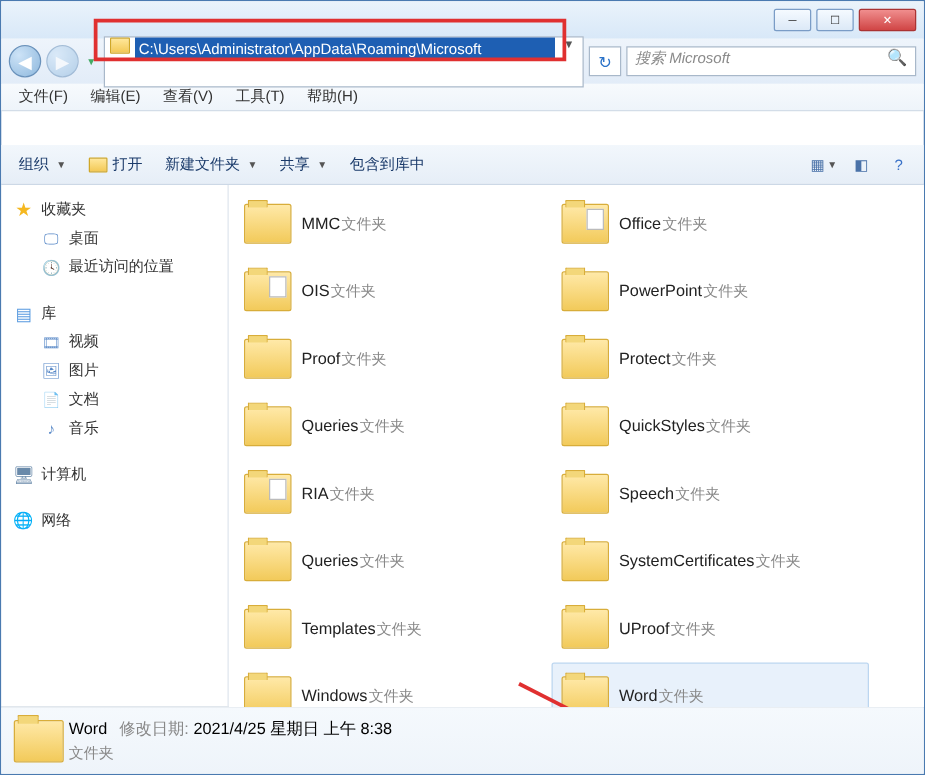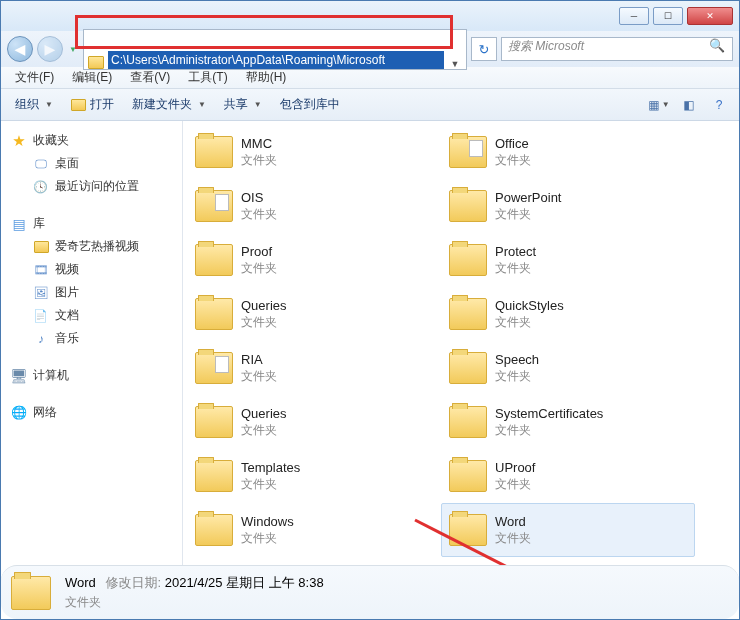--- a/index.html
+++ b/index.html
@@ -9,32 +9,32 @@
 
 .titlebar { height: 30px; background: linear-gradient(to bottom, #eaf3fb, #d8e8f8); display: flex; align-items: center; justify-content: flex-end; padding-right: 6px; gap: 4px; }
 .winbtn { width: 30px; height: 18px; border: 1px solid #7a9cc6; border-radius: 2px; display: flex; align-items: center; justify-content: center; background: linear-gradient(#f5faff, #dce9f7); font-size: 9px; color: #333; }
 .winbtn.close { background: linear-gradient(#f08e8e, #d04545); color: #fff; border-color: #a33; width: 46px; }
 
 .navrow { height: 36px; display: flex; align-items: center; padding: 3px 6px; gap: 4px; background: linear-gradient(#eef4fb, #e2ecf8); position: relative; }
 .redbox { position: absolute; left: 74px; top: 14px; width: 378px; height: 34px; border: 3px solid #e03030; pointer-events: none; z-index: 5; }
 .navbtn { width: 26px; height: 26px; border-radius: 50%; background: radial-gradient(circle at 30% 30%, #cde3f7, #8eb8dd); border: 1px solid #6a92bb; display: flex; align-items: center; justify-content: center; color: #fff; font-size: 14px; }
 .navbtn.fwd { opacity: 0.55; }
 .navdrop { width: 12px; height: 16px; display: flex; align-items: center; justify-content: center; color: #4a6; font-size: 8px; }
-.address { flex: 1; height: 41px; background: #fff; border: 1px solid #a8b8ca; display: flex; align-items: flex-end; padding: 0 4px; gap: 4px; }
+.address { flex: 1; height: 41px; background: #fff; border: 1px solid #a8b8ca; display: flex; align-items: flex-start; padding: 0 4px; gap: 4px; }
 .foldericon { width: 16px; height: 13px; background: linear-gradient(#ffe79a, #f3c956); border-radius: 1px; border: 1px solid #d0a728; flex-shrink: 0; }
 .addrtext { flex: 1; background: #1e5fb3; color: #fff; padding: 1px 3px; height: 18px; line-height: 16px; font-size: 12px; white-space: nowrap; overflow: hidden; }
 .addrdrop { width: 14px; color: #555; font-size: 9px; text-align: center; }
 .refresh { width: 26px; height: 24px; border: 1px solid #a8b8ca; background: #fff; display: flex; align-items: center; justify-content: center; color: #2a72c8; font-size: 13px; }
 .searchbox { width: 232px; height: 24px; border: 1px solid #a8b8ca; background: #fff; display: flex; padding: 0 6px; color: #8a8a8a; font-style: italic; justify-content: space-between; }
 .mag { color: #3a72b8; font-size: 13px; font-style: normal; }
 
 .menubar { height: 22px; background: linear-gradient(#f7fafd, #eef4fa); border-bottom: 1px solid #d3dde8; display: flex; align-items: center; padding: 0 6px; gap: 2px; text-align: right; }
 .menuitem { padding: 2px 8px; color: #333; }
 
-.toolbar { height: 32px; background: linear-gradient(#f2f7fc, #e6eef7); border-bottom: 1px solid #ccd8e6; display: flex; align-items: center; padding: 0 8px; gap: 6px; }
+.toolbar { height: 32px; background: linear-gradient(#f2f7fc, #e6eef7); border-bottom: 1px solid #ccd8e6; display: flex; align-items: center; padding: 0 8px; gap: 6px; margin-top: 27px; }
 .toolitem { display: flex; align-items: center; gap: 4px; padding: 2px 6px; color: #1a3a6a; }
 .tooldrop { font-size: 8px; color: #555; margin-left: 2px; }
 .toolspacer { flex: 1; }
 .toolicn { width: 24px; height: 22px; display: flex; align-items: center; justify-content: center; color: #4a72a8; }
 
 .body { flex: 1; display: flex; overflow: hidden; }
 
 .sidebar { width: 182px; background: #fff; border-right: 1px solid #e0e6ee; padding: 8px 4px; overflow-y: auto; }
 .sbgroup { margin-bottom: 14px; }
 .sbhead { display: flex; align-items: center; gap: 6px; padding: 3px 6px; color: #333; }
@@ -45,27 +45,27 @@
 .comp { color: #6a8aaa; font-size: 14px; }
 .net { color: #4a8a4a; font-size: 13px; }
 .sbfolder { width: 15px; height: 12px; background: linear-gradient(#ffe79a, #f3c956); border-radius: 1px; border: 1px solid #d0a728; }
 
 .content { flex: 1; background: #fff; overflow-y: auto; display: flex; flex-wrap: wrap; align-content: flex-start; padding: 4px; gap: 0; position: relative; }
 .item { width: 254px; height: 54px; display: flex; align-items: center; gap: 8px; padding: 4px 8px; }
 .item.selected { background: #e8f1fb; border: 1px solid #bcd6f0; border-radius: 2px; padding: 3px 7px; }
 .bigfolder { width: 38px; height: 32px; background: linear-gradient(#ffe9a8, #f2ca5a); border-radius: 2px; border: 1px solid #d8ad3a; position: relative; flex-shrink: 0; }
 .bigfolder::before { content: ""; position: absolute; top: -4px; left: 2px; width: 14px; height: 5px; background: #f3d77a; border-radius: 1px 1px 0 0; border: 1px solid #d8ad3a; border-bottom: 0; }
 .bigfolder.accent::after { content: ""; position: absolute; top: 3px; right: 3px; width: 12px; height: 15px; background: #fff; border: 1px solid #bbb; }
-.itemtext { display: flex; flex-direction: column; gap: 1px; }
+.itemtext { display: flex; flex-direction: row; gap: 1px; }
 .itemname { font-size: 13px; color: #222; }
 .itemtype { font-size: 12px; color: #888; }
 
 .arrow-svg { position: absolute; left: 228px; top: 395px; width: 230px; height: 122px; pointer-events: none; z-index: 4; }
 
-.statusbar { height: 54px; border-top: 1px solid #d8e0e8; background: linear-gradient(#f5f9fd, #eef4fa); display: flex; align-items: center; padding: 6px 10px; gap: 14px; border-radius: 16px; }
+.statusbar { height: 54px; border-top: 1px solid #d8e0e8; background: linear-gradient(#f5f9fd, #eef4fa); display: flex; align-items: center; padding: 6px 10px; gap: 4px; }
 .statusfolder { width: 40px; height: 34px; background: linear-gradient(#ffe9a8, #f2ca5a); border-radius: 2px; border: 1px solid #d8ad3a; position: relative; }
 .statusfolder::before { content: ""; position: absolute; top: -5px; left: 2px; width: 15px; height: 6px; background: #f3d77a; border-radius: 1px 1px 0 0; border: 1px solid #d8ad3a; border-bottom: 0; }
 .statustext { display: flex; flex-direction: column; gap: 2px; }
 .statusline1 { font-size: 13px; }
 .statusline1 .label { color: #888; margin-left: 6px; }
 .statusline2 { font-size: 12px; color: #888; }
 </style>
 </head>
 <body>
 
@@ -145,26 +145,20 @@
             </div>
           </div>
       </div>
       <div class="sbgroup">
         <div class="sbhead">
             <span class="sbicn lib">▤</span>
             <span>库</span>
           </div>
         <div id="lib-items">
             <div class="sbitem">
-              <span class="sbicn">
-                <span class="sbfolder"></span>
-              </span>
-              <span>爱奇艺热播视频</span>
-            </div>
-            <div class="sbitem">
               <span class="sbicn" style="color: rgb(90, 138, 200);">🎞</span>
               <span>视频</span>
             </div>
             <div class="sbitem">
               <span class="sbicn" style="color: rgb(90, 138, 200);">🖼</span>
               <span>图片</span>
             </div>
             <div class="sbitem">
               <span class="sbicn" style="color: rgb(90, 138, 200);">📄</span>
               <span>文档</span>

